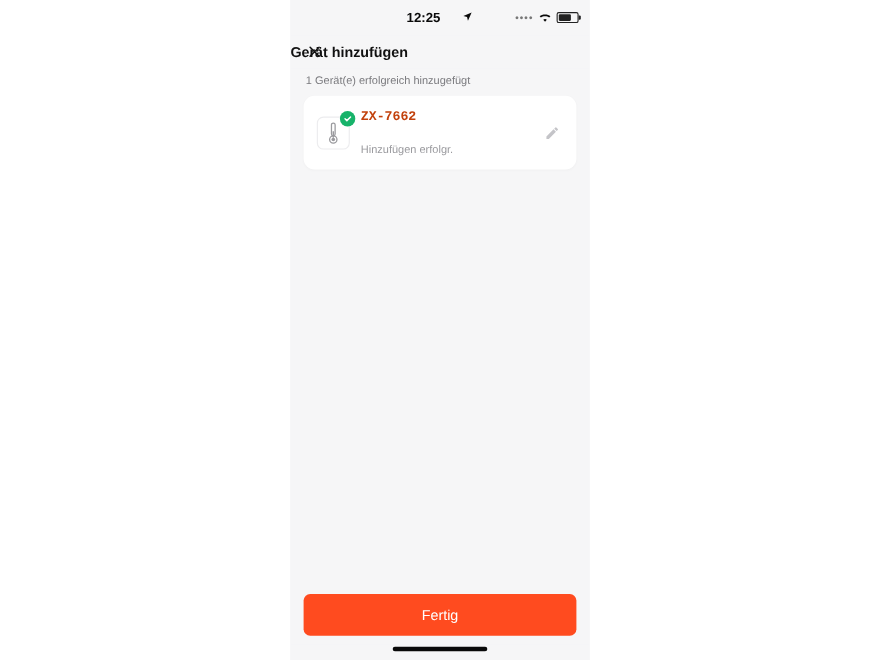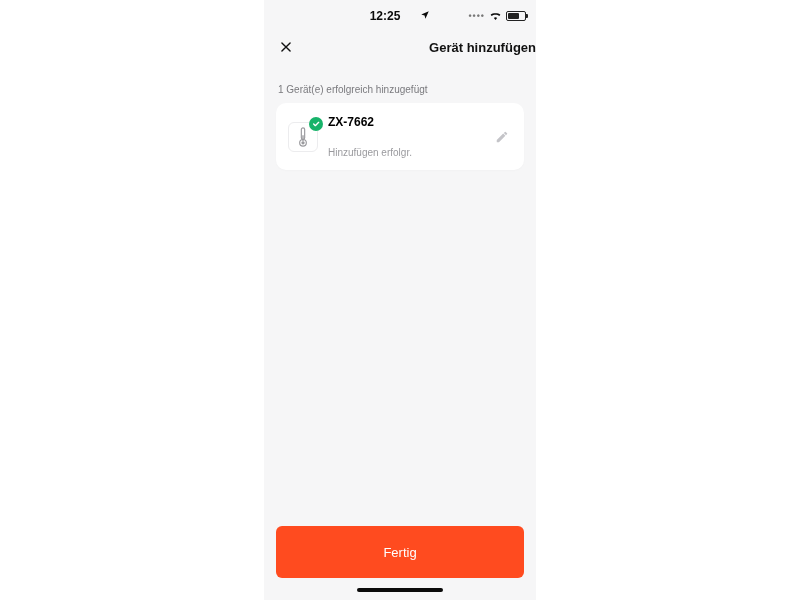--- a/index.html
+++ b/index.html
@@ -40,42 +40,42 @@
     content: ""; position: absolute; right: -3px; top: 2px; width: 2px; height: 4px;
     background: #222; border-radius: 0 1px 1px 0;
   }
   .battery .fill { position: absolute; left: 1px; top: 1px; bottom: 1px; width: 60%; background: #222; border-radius: 1px; }
 
   
   .navbar {
     height: 30px;
     display: flex;
     align-items: center;
-    justify-content: flex-end;
+    justify-content: flex-start;
     position: relative;
     background: #f6f6f7;
   }
   .navbar .title { font-size: 13px; font-weight: 600; color: #111; }
   .navbar .close {
     position: absolute; left: 10px; top: 0; bottom: 0;
     display: flex; align-items: center; justify-content: center;
     width: 24px; cursor: pointer;
   }
 
   
   .body {
     flex: 1 1 auto;
     padding: 6px 12px 0 12px;
     background: #f6f6f7;
     position: relative;
   }
   .summary {
     font-size: 10px;
     color: #7a7a7e;
-    margin: 16px 2px 8px 2px;
+    margin: 0 2px 8px 2px;
   }
   .card {
     background: #ffffff;
     border-radius: 10px;
     padding: 12px 12px;
     display: flex;
     align-items: center;
     gap: 10px;
     box-shadow: 0 1px 2px rgba(0,0,0,0.02);
   }
@@ -88,32 +88,32 @@
     position: relative;
     flex: 0 0 auto;
   }
   .dev-icon-wrap .badge {
     position: absolute; top: -6px; right: -6px;
     width: 14px; height: 14px; border-radius: 50%;
     background: #17b36a;
     display: flex; align-items: center; justify-content: center;
   }
   .card .texts { flex: 1 1 auto; min-width: 0; }
-  .card .name { font-size: 12px; font-weight: 600; color: #000000; line-height: 1.2; }
+  .card .name { font-size: 12px; font-weight: 600; color: #c2410c; line-height: 1.2; font-family: Liberation Mono, monospace; }
   .card .sub  { font-size: 10px; color: #9a9a9e; margin-top: 18px; }
   .card .edit { flex: 0 0 auto; width: 20px; display:flex; align-items:center; justify-content:center; cursor:pointer; }
 
   
   .bottom {
     padding: 10px 12px 8px 12px;
     background: #f6f6f7;
   }
   .primary-btn {
     width: 100%;
-    height: 52px;
+    height: 38px;
     border: none;
     border-radius: 6px;
     background: #ff4b1f;
     color: #ffffff;
     font-size: 13px;
     font-weight: 500;
     cursor: pointer;
   }
   .home-indicator {
     height: 14px;

